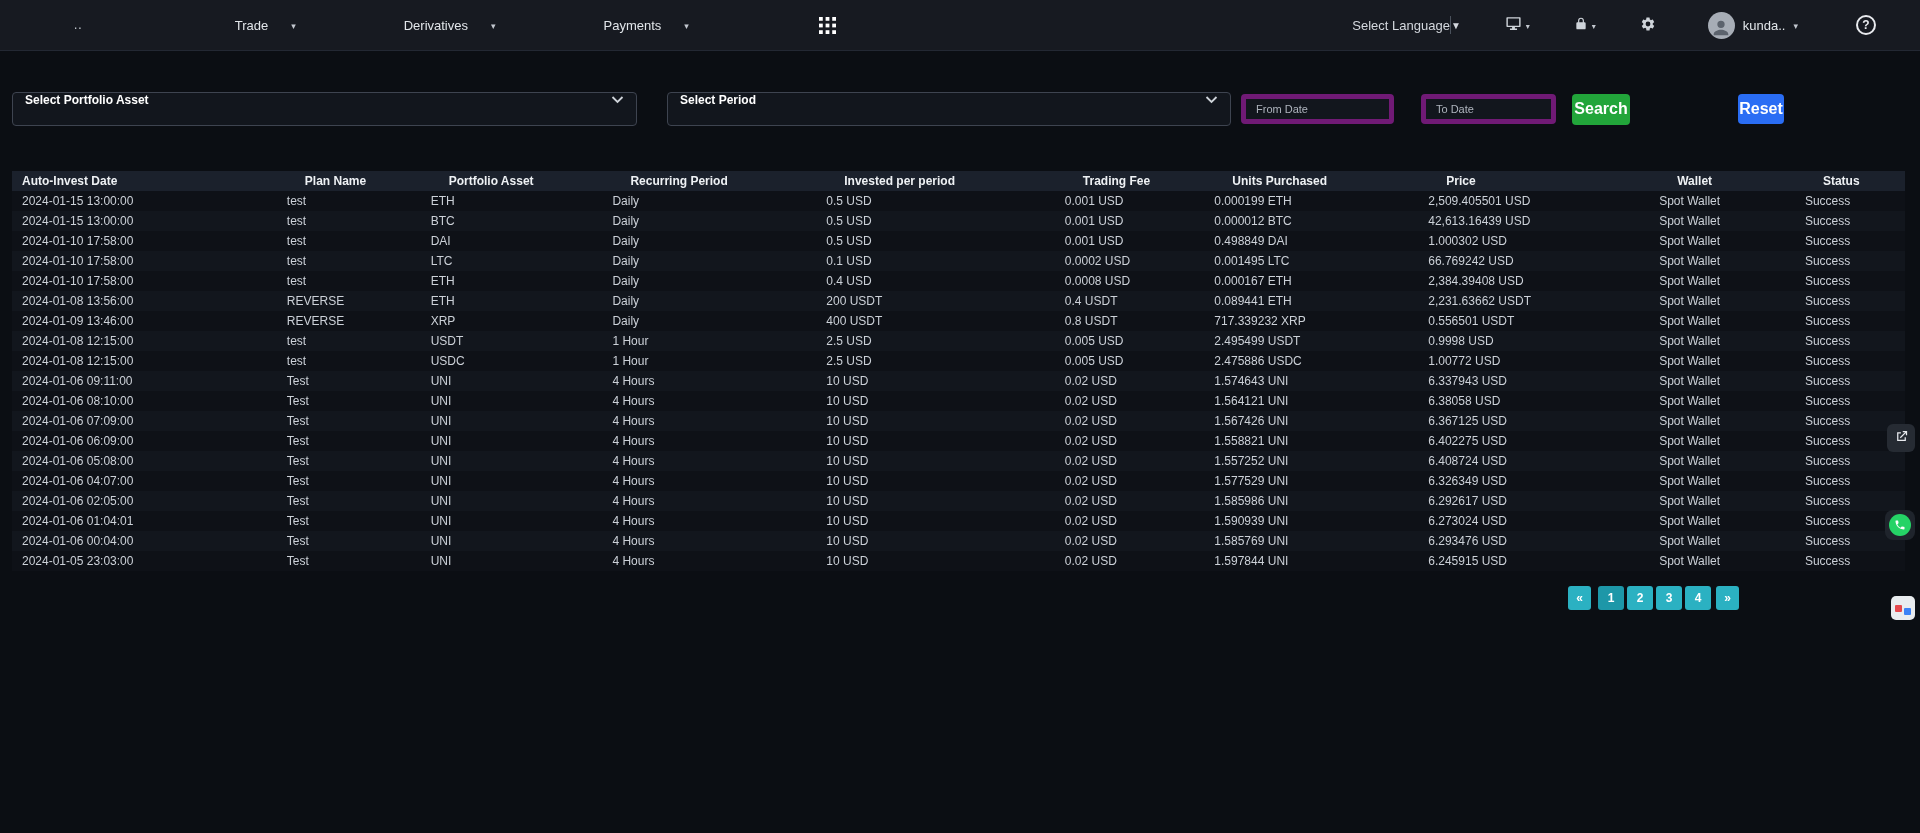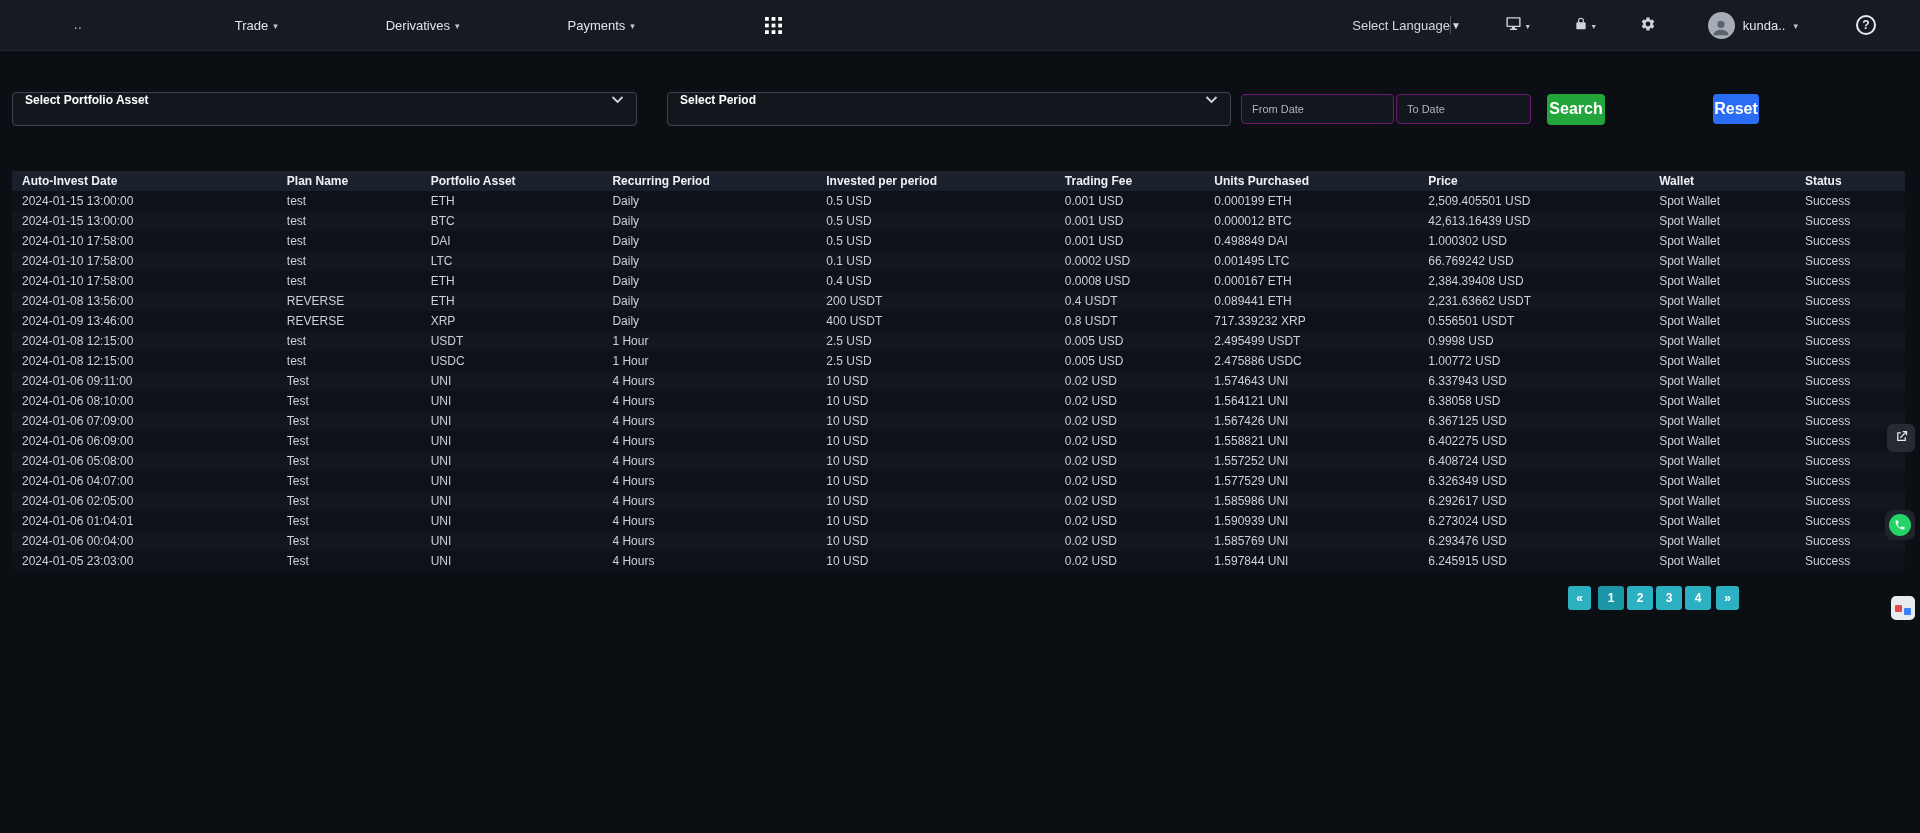--- a/index.html
+++ b/index.html
@@ -17,21 +17,21 @@
     background: #171a21;
     border-bottom: 1px solid #232833;
     display: flex;
     align-items: center;
     padding: 0 22px;
     font-size: 13px;
     color: #e2e6ea;
   }
   .logo { margin-left: 52px; font-size: 12px; color: #cfd4da; letter-spacing: 1px; cursor: pointer; }
   .nav-menus { display: flex; align-items: center; margin-left: 152px; }
-  .menu-item { display: flex; align-items: center; gap: 5px; cursor: pointer; margin-right: 108px; white-space: nowrap; }
+  .menu-item { display: flex; align-items: center; gap: 23px; cursor: pointer; margin-right: 108px; white-space: nowrap; }
   .menu-caret { font-size: 9px; color: #c3c8cf; position: relative; top: 1px; }
   .grid-icon { margin-left: 22px; cursor: pointer; display: flex; align-items: center; }
 
   .nav-right { margin-left: auto; display: flex; align-items: center; }
   .lang { display: flex; align-items: center; cursor: pointer; color: #d4d8de; }
   .v-divider { width: 1px; height: 18px; background: #4a515c; }
   .lang-caret { font-size: 10px; color: #d4d8de; }
   .icon-btn { display: flex; align-items: center; gap: 4px; cursor: pointer; margin-left: 44px; }
   .icon-btn .menu-caret { font-size: 8px; }
   .user-menu { display: flex; align-items: center; gap: 8px; margin-left: 52px; cursor: pointer; }
@@ -46,40 +46,40 @@
   
   .filters { display: flex; align-items: center; margin: 41px 12px 0 12px; }
   .select-box {
     height: 34px; background: #12161d; border: 1px solid #3e4450; border-radius: 4px;
     display: flex; align-items: flex-start; justify-content: space-between;
     padding: 0 12px; color: #ffffff; font-size: 12px; font-weight: 700; cursor: pointer;
   }
   .select-asset  { width: 625px; }
   .select-period { width: 564px; margin-left: 30px; }
   .date-input {
-    height: 30px; background: #12161d; border: 1px solid #701a75; border-radius: 4px;
+    height: 30px; background: #12161d; border: 5px solid #701a75; border-radius: 4px;
     color: #d0d5db; padding: 0 10px; font-size: 11px; outline: none;
     font-family: "Liberation Sans", "DejaVu Sans", sans-serif;
   }
   .date-input::placeholder { color: #aeb4bd; }
   .from-date { width: 153px; margin-left: 10px; }
-  .to-date   { width: 135px; margin-left: 2px; }
+  .to-date   { width: 135px; margin-left: 27px; }
   .btn {
     border: none; border-radius: 4px; color: #fff; font-size: 16px; font-weight: 600;
     cursor: pointer; font-family: "Liberation Sans", "DejaVu Sans", sans-serif;
   }
   .btn-search { background: #22a53a; width: 58px; height: 31px; margin-left: 16px; }
   .btn-reset  { background: #2a6df4; width: 46px; height: 30px; margin-left: 108px; }
 
   
   .table-wrap { margin: 45px 15px 0 12px; }
   table { width: 100%; border-collapse: collapse; table-layout: fixed; font-size: 12px; }
   thead th {
     background: #1b212c; color: #eef1f4; text-align: left; font-weight: 700;
-    height: 20px; padding: 0 6px; white-space: nowrap; overflow: hidden;
+    height: 20px; padding: 0 24px; white-space: nowrap; overflow: hidden;
   }
   tbody td {
     height: 20px; padding: 0 6px; color: #ccd1d8; white-space: nowrap; overflow: hidden;
   }
   thead th:first-child, tbody td:first-child { padding-left: 10px; }
   tbody tr:nth-child(odd)  { background: #0e1117; }
   tbody tr:nth-child(even) { background: #12161d; }
 
   
   .pagination { display: flex; justify-content: flex-end; align-items: center; margin: 15px 166px 0 0; gap: 3px; }

